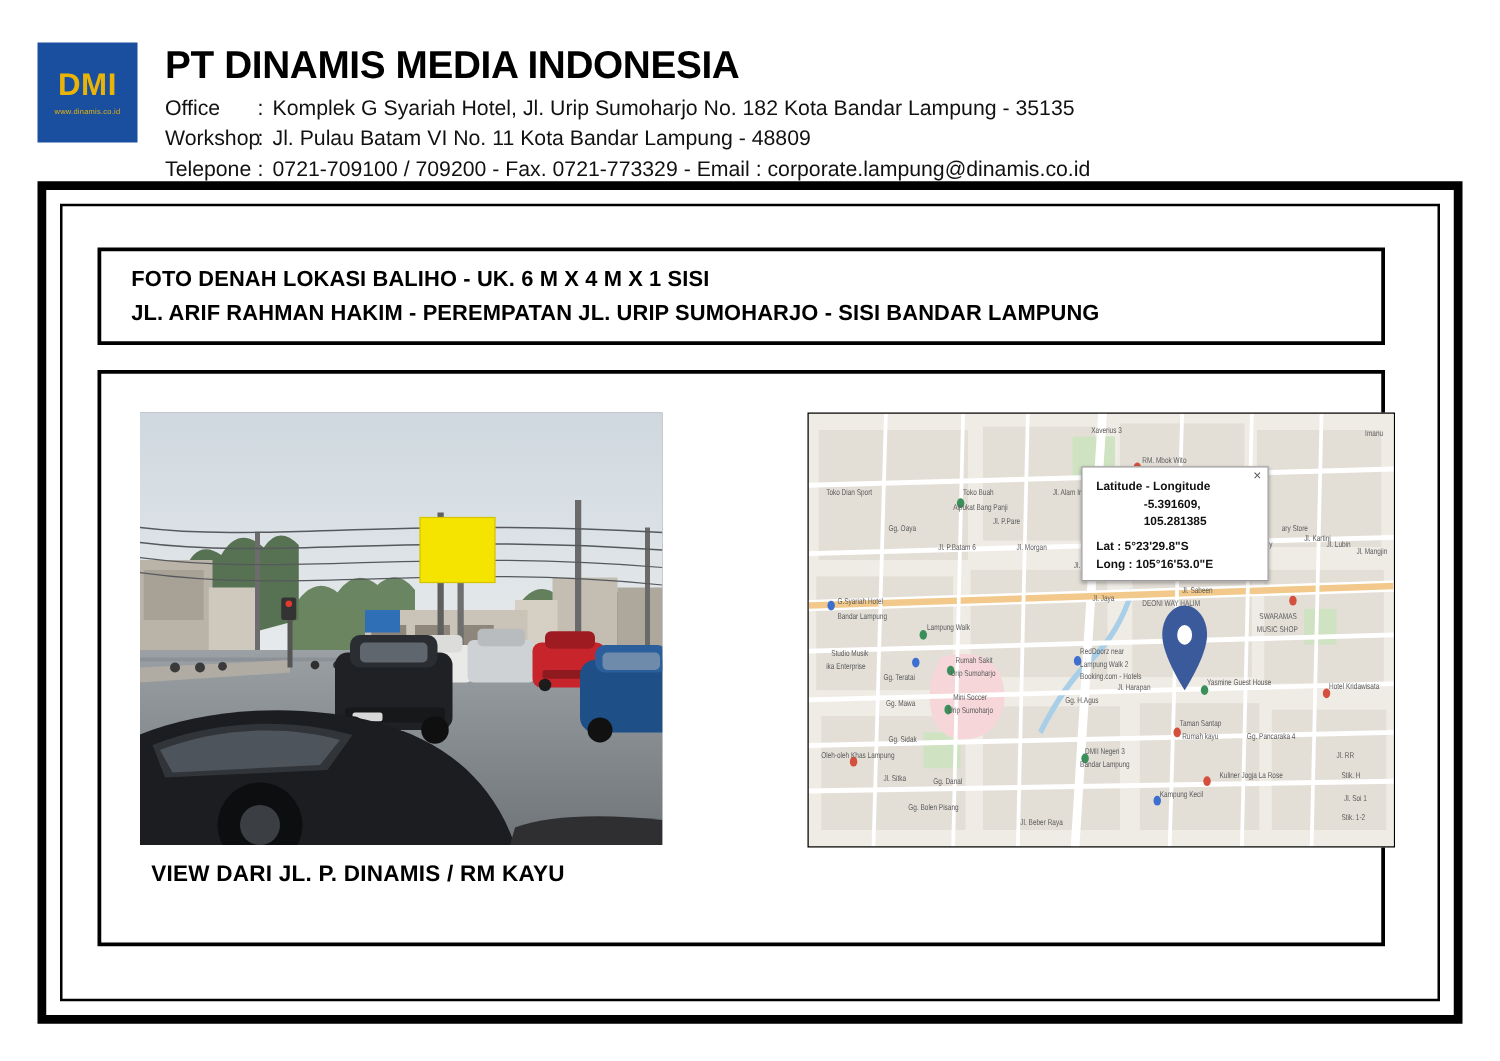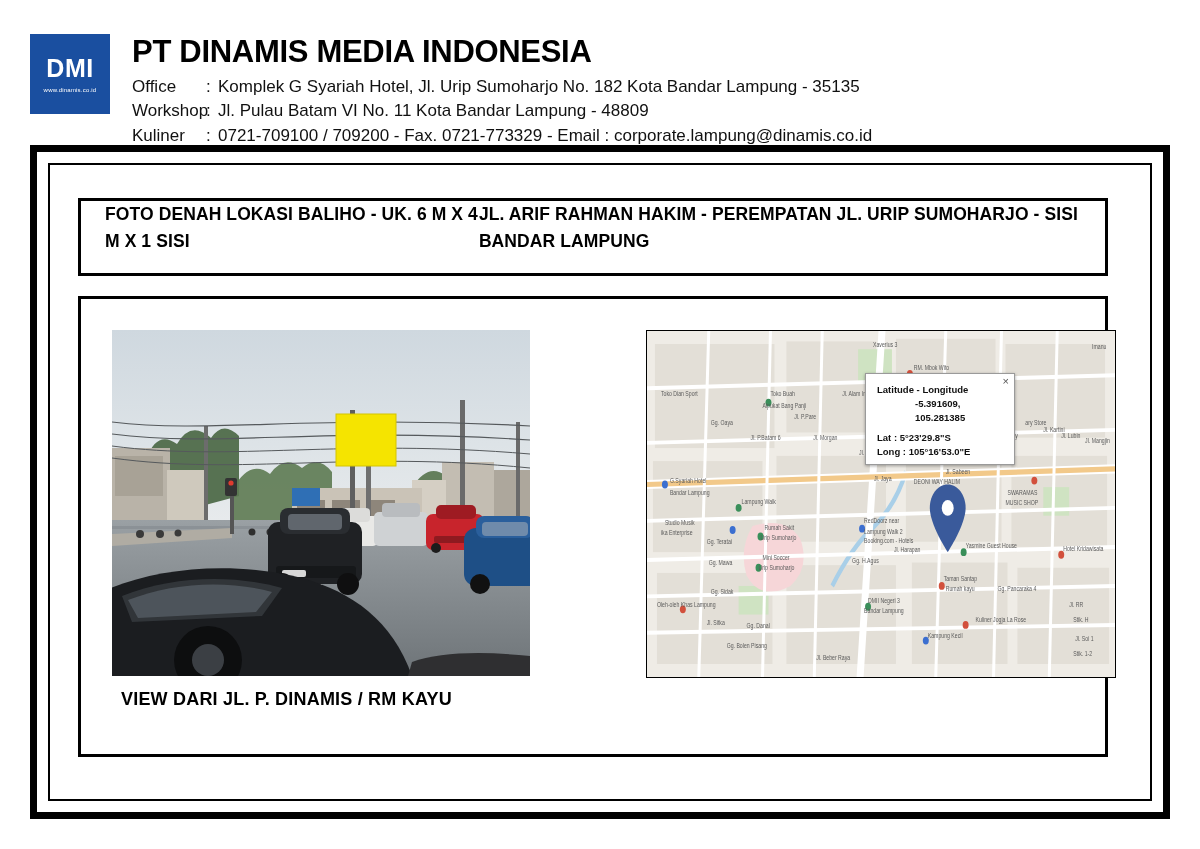--- a/index.html
+++ b/index.html
@@ -20,21 +20,21 @@
   .header {
     position: absolute;
     left: 30px; top: 34px;
     width: 1140px; height: 100px;
     display: flex;
     align-items: flex-start;
   }
   .logo-box {
     width: 80px; height: 80px;
     background: #1a4fa0;
-    color: #ffffff;
+    color: #eab308;
     display: flex;
     flex-direction: column;
     align-items: center;
     justify-content: center;
     margin-right: 22px;
     flex: 0 0 auto;
   }
   .logo-text {
     font-size: 25px;
     font-weight: bold;
@@ -81,20 +81,21 @@
     background: #fff;
   }
 
   
   .title-box {
     position: absolute;
     left: 28px; top: 33px;
     width: 1030px; height: 78px;
     border: 3px solid #000;
     display: flex;
+    flex-direction: column;
     justify-content: center;
     padding-left: 24px;
   }
   .title-line {
     font-size: 17.5px;
     font-weight: bold;
     color: #000;
     letter-spacing: 0.1px;
     line-height: 1.55;
   }
@@ -193,21 +194,21 @@
         <span class="contact-label">Office</span>
         <span class="contact-colon">:</span>
         <span class="contact-value">Komplek G Syariah Hotel, Jl. Urip Sumoharjo No. 182 Kota Bandar Lampung - 35135</span>
       </div>
       <div class="contact-row">
         <span class="contact-label">Workshop</span>
         <span class="contact-colon">:</span>
         <span class="contact-value">Jl. Pulau Batam VI No. 11 Kota Bandar Lampung - 48809</span>
       </div>
       <div class="contact-row">
-        <span class="contact-label">Kuliner</span>
+        <span class="contact-label">Telepone</span>
         <span class="contact-colon">:</span>
         <span class="contact-value">0721-709100 / 709200 - Fax. 0721-773329 - Email : corporate.lampung@dinamis.co.id</span>
       </div>
     </div>
   </div>
 
   <div class="outer-frame">
     <div class="inner-frame">
 
       <div class="title-box">

